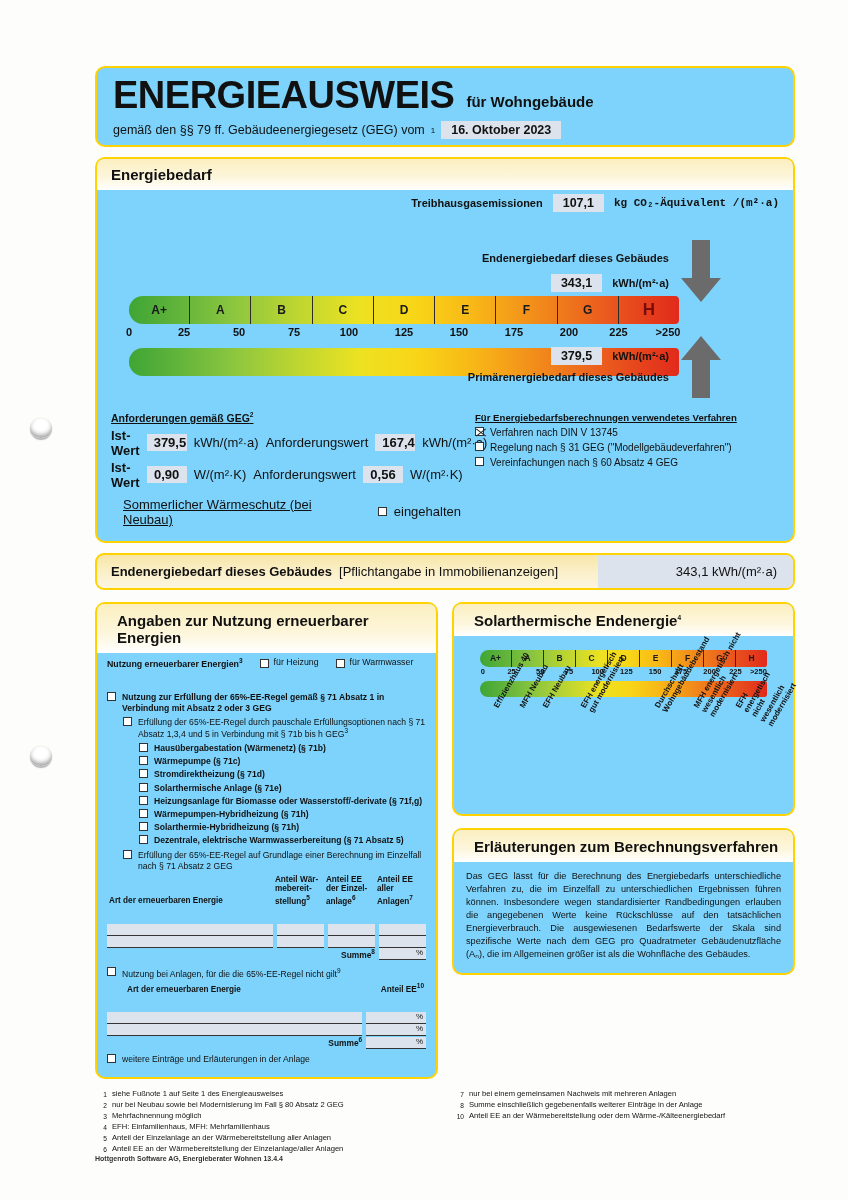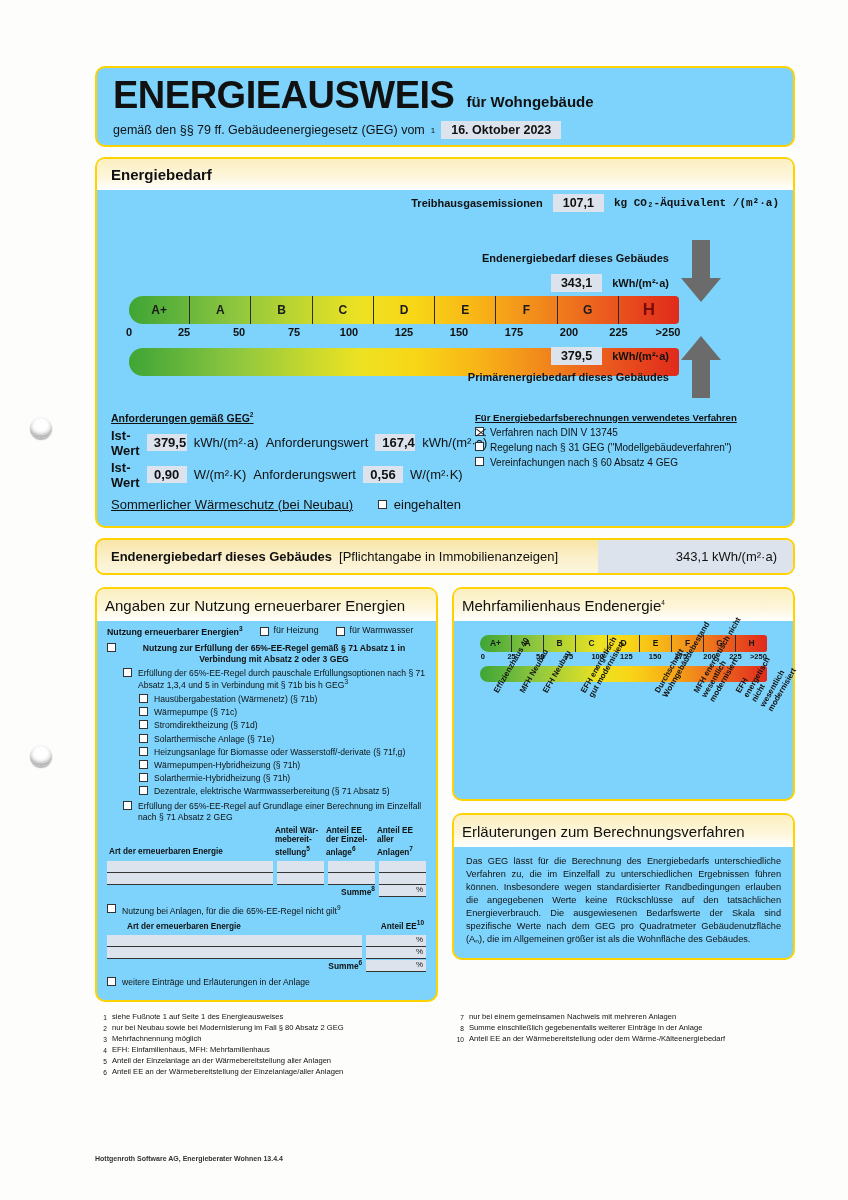--- a/index.html
+++ b/index.html
@@ -166,32 +166,32 @@
   .pflicht-right {
     width:195px; background:#DCE3EC; display:flex; align-items:center; justify-content:flex-end;
     padding-right:16px; font-size:13px; font-weight:normal;
   }
 
   
   .cols { display:flex; gap:14px; margin-top:12px; }
   .col-l { width:343px; }
   .col-r { width:343px; }
 
-  .box-title { font-size:15px; font-weight:normal; padding:8px 12px 7px 8px; }
+  .box-title { font-size:15px; font-weight:bold; padding:8px 12px 7px 20px; }
 
   .ee-body { padding:4px 10px 10px 10px; font-size:8.6px; line-height:1.32; }
   .ee-top { display:flex; align-items:center; font-weight:bold; font-size:8.8px; gap:5px; }
   .ee-top .opt { display:flex; align-items:center; gap:5px; margin-left:12px; font-weight:normal;}
   .i1 { margin-left:0px; }
   .i2 { margin-left:16px; }
   .i3 { margin-left:32px; }
   .bold { font-weight:bold; }
 
   table.eet { border-collapse:collapse; width:100%; margin-top:3px; font-size:8.2px; }
-  table.eet th { font-weight:bold; vertical-align:bottom; text-align:left; padding:0 2px 4px 2px; line-height:1.15;}
+  table.eet th { font-weight:bold; vertical-align:bottom; text-align:left; padding:0 2px 18px 2px; line-height:1.15;}
   table.eet td { padding:0; }
   .fill { background:#DCE3EC; height:12px; border-bottom:1px solid #333; }
   .pct { background:#DCE3EC; height:12px; border-bottom:1px solid #333; text-align:right; padding-right:3px; font-size:8px; }
   .sumcell { text-align:right; font-weight:bold; padding-right:4px; font-size:8.4px; }
 
   
   .vg-body { padding:10px 12px 4px 12px; position:relative; height:178px; }
   .vband-wrap { margin:4px 14px 0 14px; position:relative; }
   .vband {
     height:17px; border-radius:9px 3px 3px 9px; overflow:hidden; display:flex;
@@ -331,21 +331,21 @@
               <span>kWh/(m²·a)</span>
             </div>
             <div class="kv">
               <b>Ist-Wert</b>
               <span class="sval">0,90</span>
               <span>W/(m²·K)</span>
               <span>Anforderungswert</span>
               <span class="sval">0,56</span>
               <span>W/(m²·K)</span>
             </div>
-            <div class="kv" style="margin-top:7px;">
+            <div class="kv" style="margin-top:7px;margin-left:12px;">
               <span style="text-decoration:underline;">Sommerlicher Wärmeschutz (bei Neubau)</span>
               <span style="flex:1"></span>
               <span class="cb"></span>
               <span>eingehalten</span>
             </div>
           </div>
 
           <div class="det-right">
             <span class="u" style="font-size:9.6px">Für Energiebedarfsberechnungen verwendetes Verfahren</span>
             <div class="cbrow">
@@ -386,31 +386,31 @@
               <span class="opt">
                 <span class="cb"></span>
                 <span>für Heizung</span>
               </span>
               <span class="opt">
                 <span class="cb"></span>
                 <span>für Warmwasser</span>
               </span>
             </div>
 
-            <div class="cbrow i1" style="margin-top:5px;text-align:center;">
+            <div class="cbrow i1" style="margin-top:22px;">
               <span class="cb"></span>
               <span class="bold">Nutzung zur Erfüllung der 65%-EE-Regel gemäß § 71 Absatz 1 in Verbindung mit Absatz 2 oder 3 GEG</span>
             </div>
 
             <div class="cbrow i2" style="margin-top:3px;">
               <span class="cb"></span>
               <span><span>Erfüllung der 65%-EE-Regel durch pauschale Erfüllungsoptionen nach § 71 Absatz 1,3,4 und 5 in Verbindung mit § 71b bis h GEG</span><sup>3</sup></span>
             </div>
 
-            <div style="margin-top:3px;">
+            <div style="margin-top:3px;font-weight:bold;">
               <div class="cbrow i3">
                 <span class="cb"></span>
                 <span>Hausübergabestation (Wärmenetz) (§ 71b)</span>
               </div>
               <div class="cbrow i3">
                 <span class="cb"></span>
                 <span>Wärmepumpe (§ 71c)</span>
               </div>
               <div class="cbrow i3">
                 <span class="cb"></span>
@@ -537,21 +537,21 @@
               <span>weitere Einträge und Erläuterungen in der Anlage</span>
             </div>
 
           </div>
         </div>
       </div>
 
       <div class="col-r">
 
         <div class="ybox">
-          <div class="box-title ybox-band"><span>Mehrfamilienhaus Endenergie</span><sup>4</sup></div>
+          <div class="box-title ybox-band"><span>Solarthermische Endenergie</span><sup>4</sup></div>
           <div class="vg-body">
             <div class="vband-wrap">
               <div class="vband">
                 <div class="seg">A+</div>
                 <div class="seg">A</div>
                 <div class="seg">B</div>
                 <div class="seg">C</div>
                 <div class="seg">D</div>
                 <div class="seg">E</div>
                 <div class="seg">F</div>

